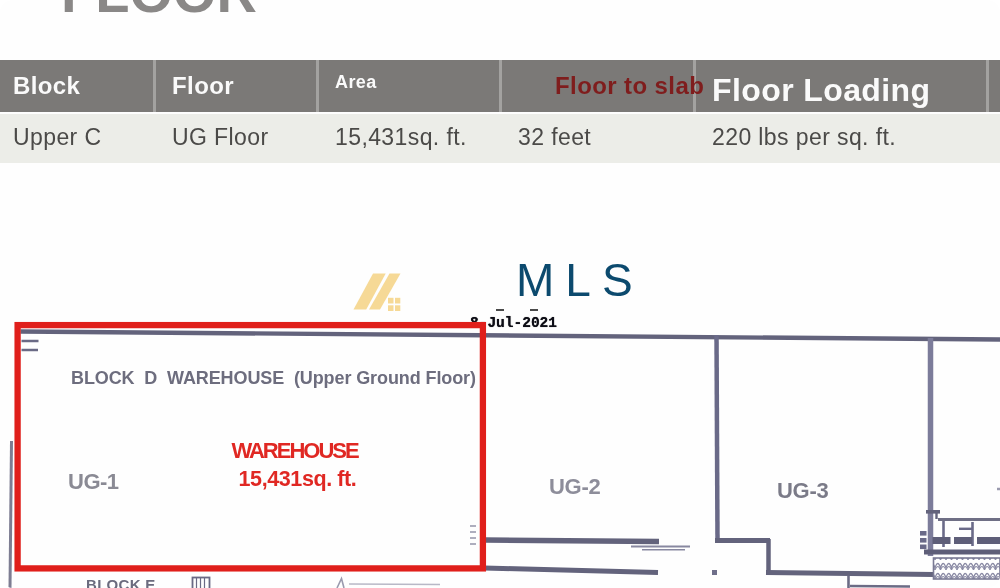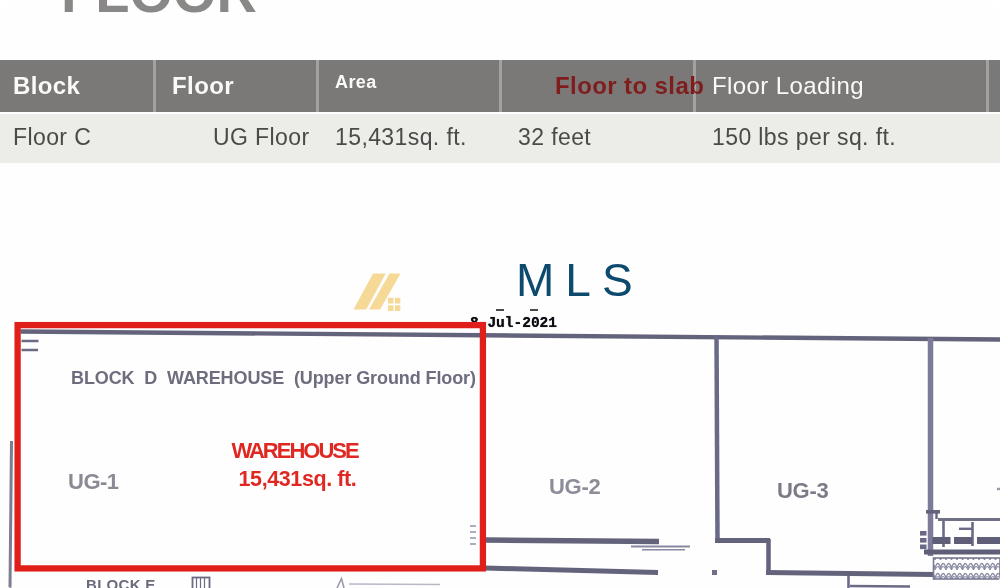--- a/index.html
+++ b/index.html
@@ -25,33 +25,33 @@
 <div class="abs" style="left:986px;top:60px;width:3px;height:52px;background:#a3a2a0;"></div>
 
 <div class="abs" style="left:13px;top:72px;font-size:24px;font-weight:bold;color:#fafafa;letter-spacing:0.4px;">Block</div>
 
 <div class="abs" style="left:172px;top:72px;font-size:24px;font-weight:bold;color:#fafafa;letter-spacing:0.4px;">Floor</div>
 
 <div class="abs" style="left:335px;top:72px;font-size:18px;font-weight:bold;color:#fafafa;letter-spacing:0.4px;">Area</div>
 
 <div class="abs" style="left:518px;top:72px;font-size:24px;font-weight:bold;color:#7f1d1d;letter-spacing:0.4px;margin-left:37px;">Floor to slab</div>
 
-<div class="abs" style="left:712px;top:72px;font-size:24px;font-weight:normal;color:#fafafa;letter-spacing:0.4px;">Floor Loading</div>
+<div class="abs" style="left:712px;top:72px;font-size:32px;font-weight:bold;color:#fafafa;letter-spacing:0.4px;">Floor Loading</div>
 
 <div class="abs" style="left:0;top:114px;width:1000px;height:49px;background:#ecede8;"></div>
 
-<div class="abs" style="left:13px;top:124px;font-size:23px;color:#4b4a48;letter-spacing:0.4px;">Floor C</div>
+<div class="abs" style="left:13px;top:124px;font-size:23px;color:#4b4a48;letter-spacing:0.4px;">Upper C</div>
 
-<div class="abs" style="left:172px;top:124px;font-size:23px;color:#4b4a48;letter-spacing:0.4px;margin-left:41px;">UG Floor</div>
+<div class="abs" style="left:172px;top:124px;font-size:23px;color:#4b4a48;letter-spacing:0.4px;">UG Floor</div>
 
 <div class="abs" style="left:335px;top:124px;font-size:23px;color:#4b4a48;letter-spacing:0.4px;">15,431sq. ft.</div>
 
 <div class="abs" style="left:518px;top:124px;font-size:23px;color:#4b4a48;letter-spacing:0.4px;">32 feet</div>
 
-<div class="abs" style="left:712px;top:124px;font-size:23px;color:#4b4a48;letter-spacing:0.4px;">150 lbs per sq. ft.</div>
+<div class="abs" style="left:712px;top:124px;font-size:23px;color:#4b4a48;letter-spacing:0.4px;">220 lbs per sq. ft.</div>
 
 <svg class="abs" style="left:350px;top:265px;" width="60" height="50" viewBox="0 0 60 50">
   <polygon points="23,8.5 35.7,8.5 16.2,44.6 3.5,44.6" fill="#f6d996"></polygon>
   <polygon points="39.5,8.5 50.5,8.5 30,44.6 19,44.6" fill="#f6d996"></polygon>
   <rect x="38" y="32.8" width="5.5" height="5.7" fill="#f6d996"></rect>
   <rect x="45" y="32.8" width="5.3" height="5.7" fill="#f6d996"></rect>
   <rect x="38" y="40.3" width="5.5" height="5.7" fill="#f6d996"></rect>
   <rect x="45" y="40.3" width="5.3" height="5.7" fill="#f6d996"></rect>
 </svg>
 

